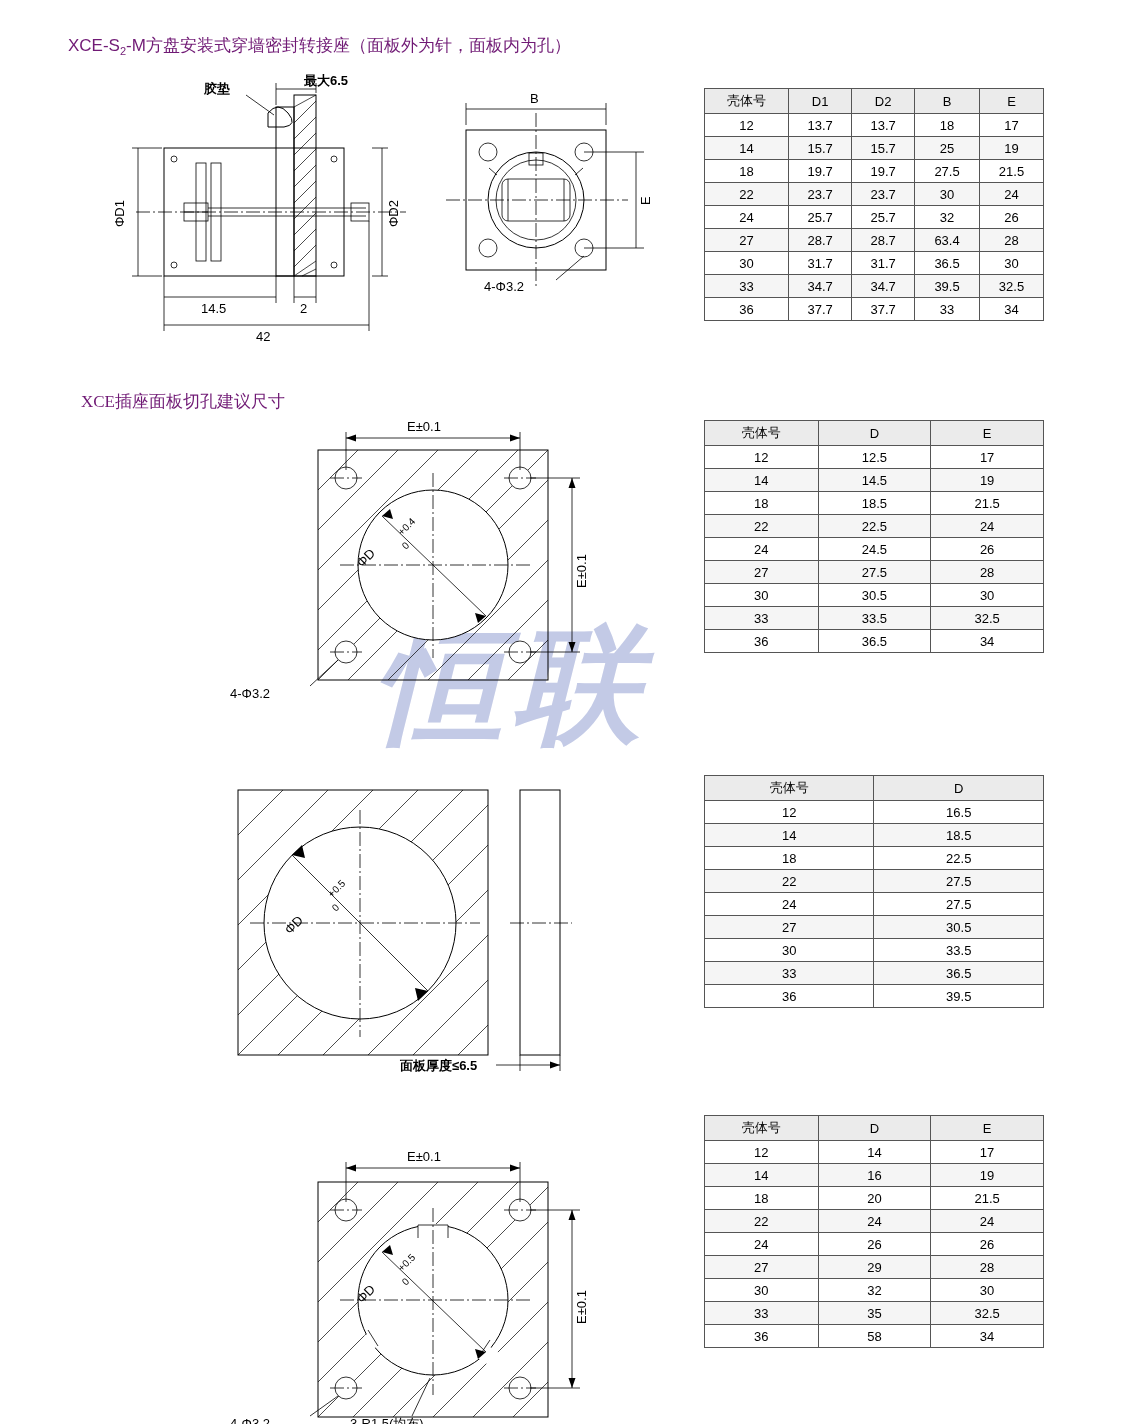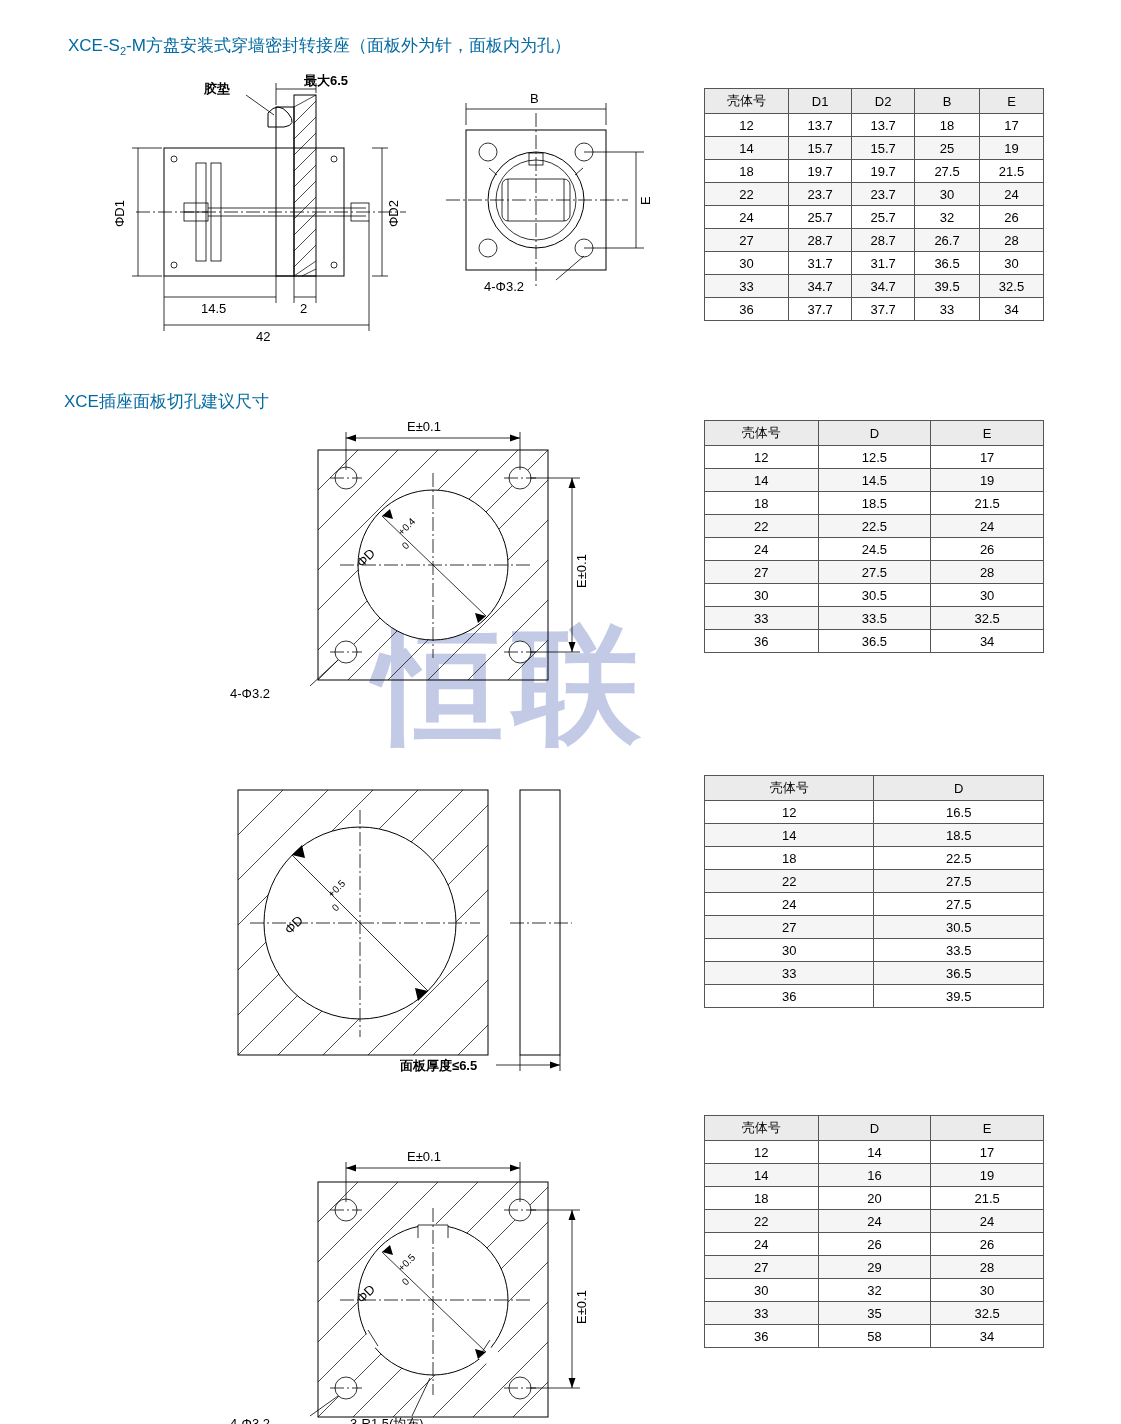--- a/index.html
+++ b/index.html
@@ -16,29 +16,29 @@
   
   .wm-cn{
     position:absolute;
     font-family:"Liberation Serif", serif;
     color:#c9cfe8;
     font-weight:bold;
     letter-spacing:10px;
     white-space:nowrap;
     user-select:none;
   }
-  .wm-main{left:375px;top:600px;font-size:128px;color:#c3cae6;}
+  .wm-main{left:375px;top:600px;font-size:128px;color:#c3cae6;font-style:italic;}
   .wm-bottom{left:555px;top:1335px;font-size:52px;color:#c7cde9;letter-spacing:4px;}
 
   
   .sec-title{
     position:absolute;
     font-size:17px;
     font-family:"Liberation Sans", sans-serif;
-    color:#0369a1;
+    color:#701a75;
     white-space:nowrap;
   }
   .sec-title sub{font-size:11px;}
 
   
   table.spec{
     position:absolute;
     border-collapse:collapse;
     font-size:13px;
     background:#fff;
@@ -239,21 +239,21 @@
           <td>24</td>
           <td>25.7</td>
           <td>25.7</td>
           <td>32</td>
           <td>26</td>
         </tr>
       <tr>
           <td>27</td>
           <td>28.7</td>
           <td>28.7</td>
-          <td>26.7</td>
+          <td>63.4</td>
           <td>28</td>
         </tr>
       <tr>
           <td>30</td>
           <td>31.7</td>
           <td>31.7</td>
           <td>36.5</td>
           <td>30</td>
         </tr>
       <tr>
@@ -266,21 +266,21 @@
       <tr>
           <td>36</td>
           <td>37.7</td>
           <td>37.7</td>
           <td>33</td>
           <td>34</td>
         </tr>
     </tbody>
   </table>
 
-  <div class="sec-title" style="left:64px;top:390px;">XCE插座面板切孔建议尺寸</div>
+  <div class="sec-title" style="left:81px;top:390px;font-family:Liberation Serif, serif;">XCE插座面板切孔建议尺寸</div>
 
   <div class="dwg" style="left:290px;top:418px;">
     <svg width="330" height="300" viewBox="0 0 330 300">
 
       <rect class="ln" x="28" y="32" width="230" height="230"></rect>
       <g class="hatch">
         <line x1="28" y1="72" x2="68" y2="32"></line>
         <line x1="28" y1="112" x2="108" y2="32"></line>
         <line x1="28" y1="152" x2="148" y2="32"></line>
         <line x1="28" y1="192" x2="188" y2="32"></line>

